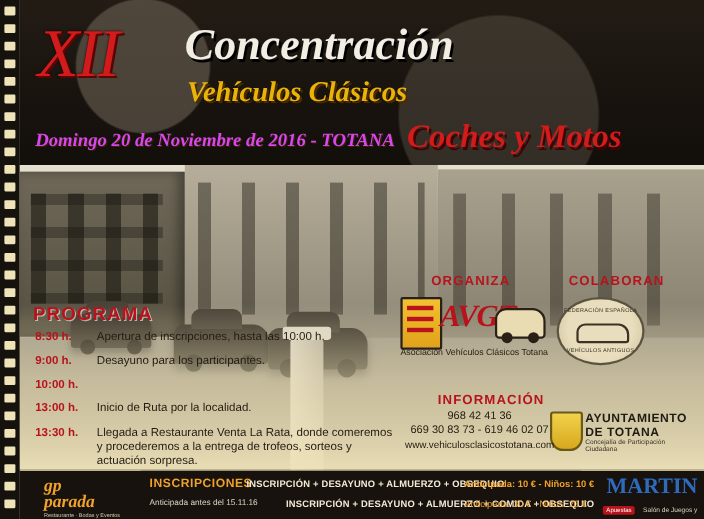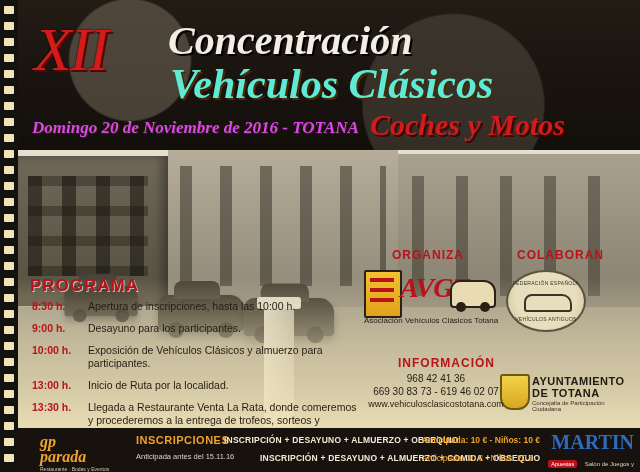--- a/index.html
+++ b/index.html
@@ -48,22 +48,22 @@
     position:absolute;left:150px;top:20px;
     font-family:"Liberation Serif", serif;
     font-weight:bold;font-style:italic;font-size:40px;line-height:42px;
     color:#f2eee4;letter-spacing:0px;
     text-shadow:2px 2px 0 #000;
     white-space:nowrap;
   }
   .t2{
     position:absolute;left:152px;top:66px;
     font-family:"Liberation Serif", serif;
-    font-weight:bold;font-style:italic;font-size:42px;line-height:36px;
-    color:#5eead4;
+    font-weight:bold;font-style:italic;font-size:26px;line-height:36px;
+    color:#eab308;
     text-shadow:2px 2px 0 #4b2a02;
     white-space:nowrap;
   }
   .t3{
     position:absolute;left:14px;top:118px;
     font-family:"Liberation Serif", serif;
     font-weight:bold;font-style:italic;font-size:17px;
     color:#d946ef;
     text-shadow:1px 1px 0 #3a2400;
     white-space:nowrap;
@@ -359,21 +359,20 @@
     <div class="prog-row">
       <div class="prog-time">8:30 h.</div>
       <div class="prog-txt">Apertura de inscripciones, hasta las 10:00 h.</div>
     </div>
     <div class="prog-row">
       <div class="prog-time">9:00 h.</div>
       <div class="prog-txt">Desayuno para los participantes.</div>
     </div>
     <div class="prog-row">
       <div class="prog-time">10:00 h.</div>
-      <div class="prog-txt">Exposición de Vehículos Clásicos y almuerzo para participantes.</div>
     </div>
     <div class="prog-row">
       <div class="prog-time">13:00 h.</div>
       <div class="prog-txt">Inicio de Ruta por la localidad.</div>
     </div>
     <div class="prog-row">
       <div class="prog-time">13:30 h.</div>
       <div class="prog-txt">Llegada a Restaurante Venta La Rata, donde comeremos y procederemos a la entrega de trofeos, sorteos y actuación sorpresa.</div>
     </div>
   </div>

